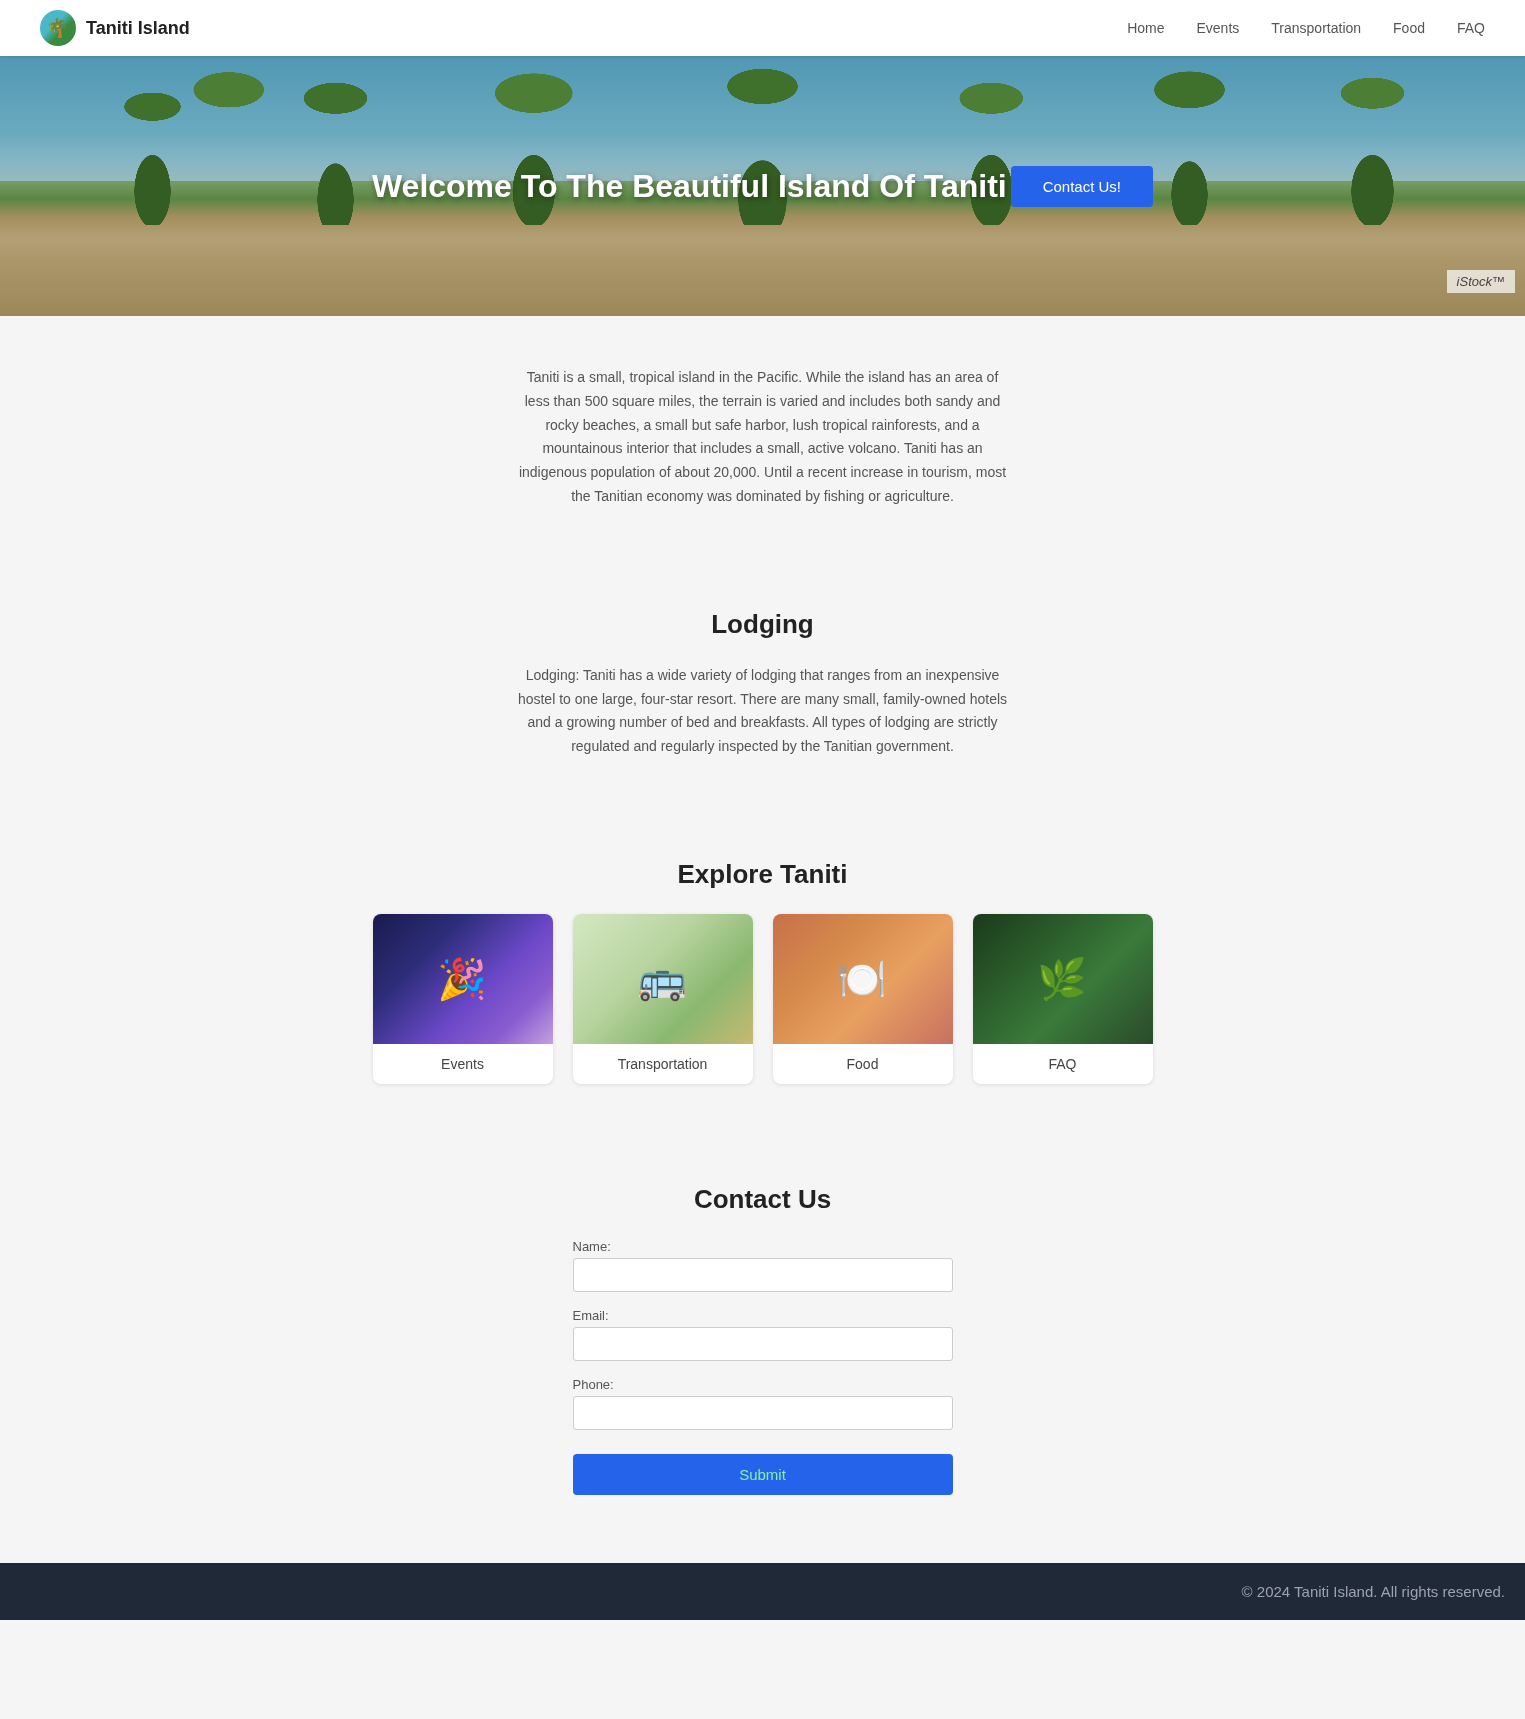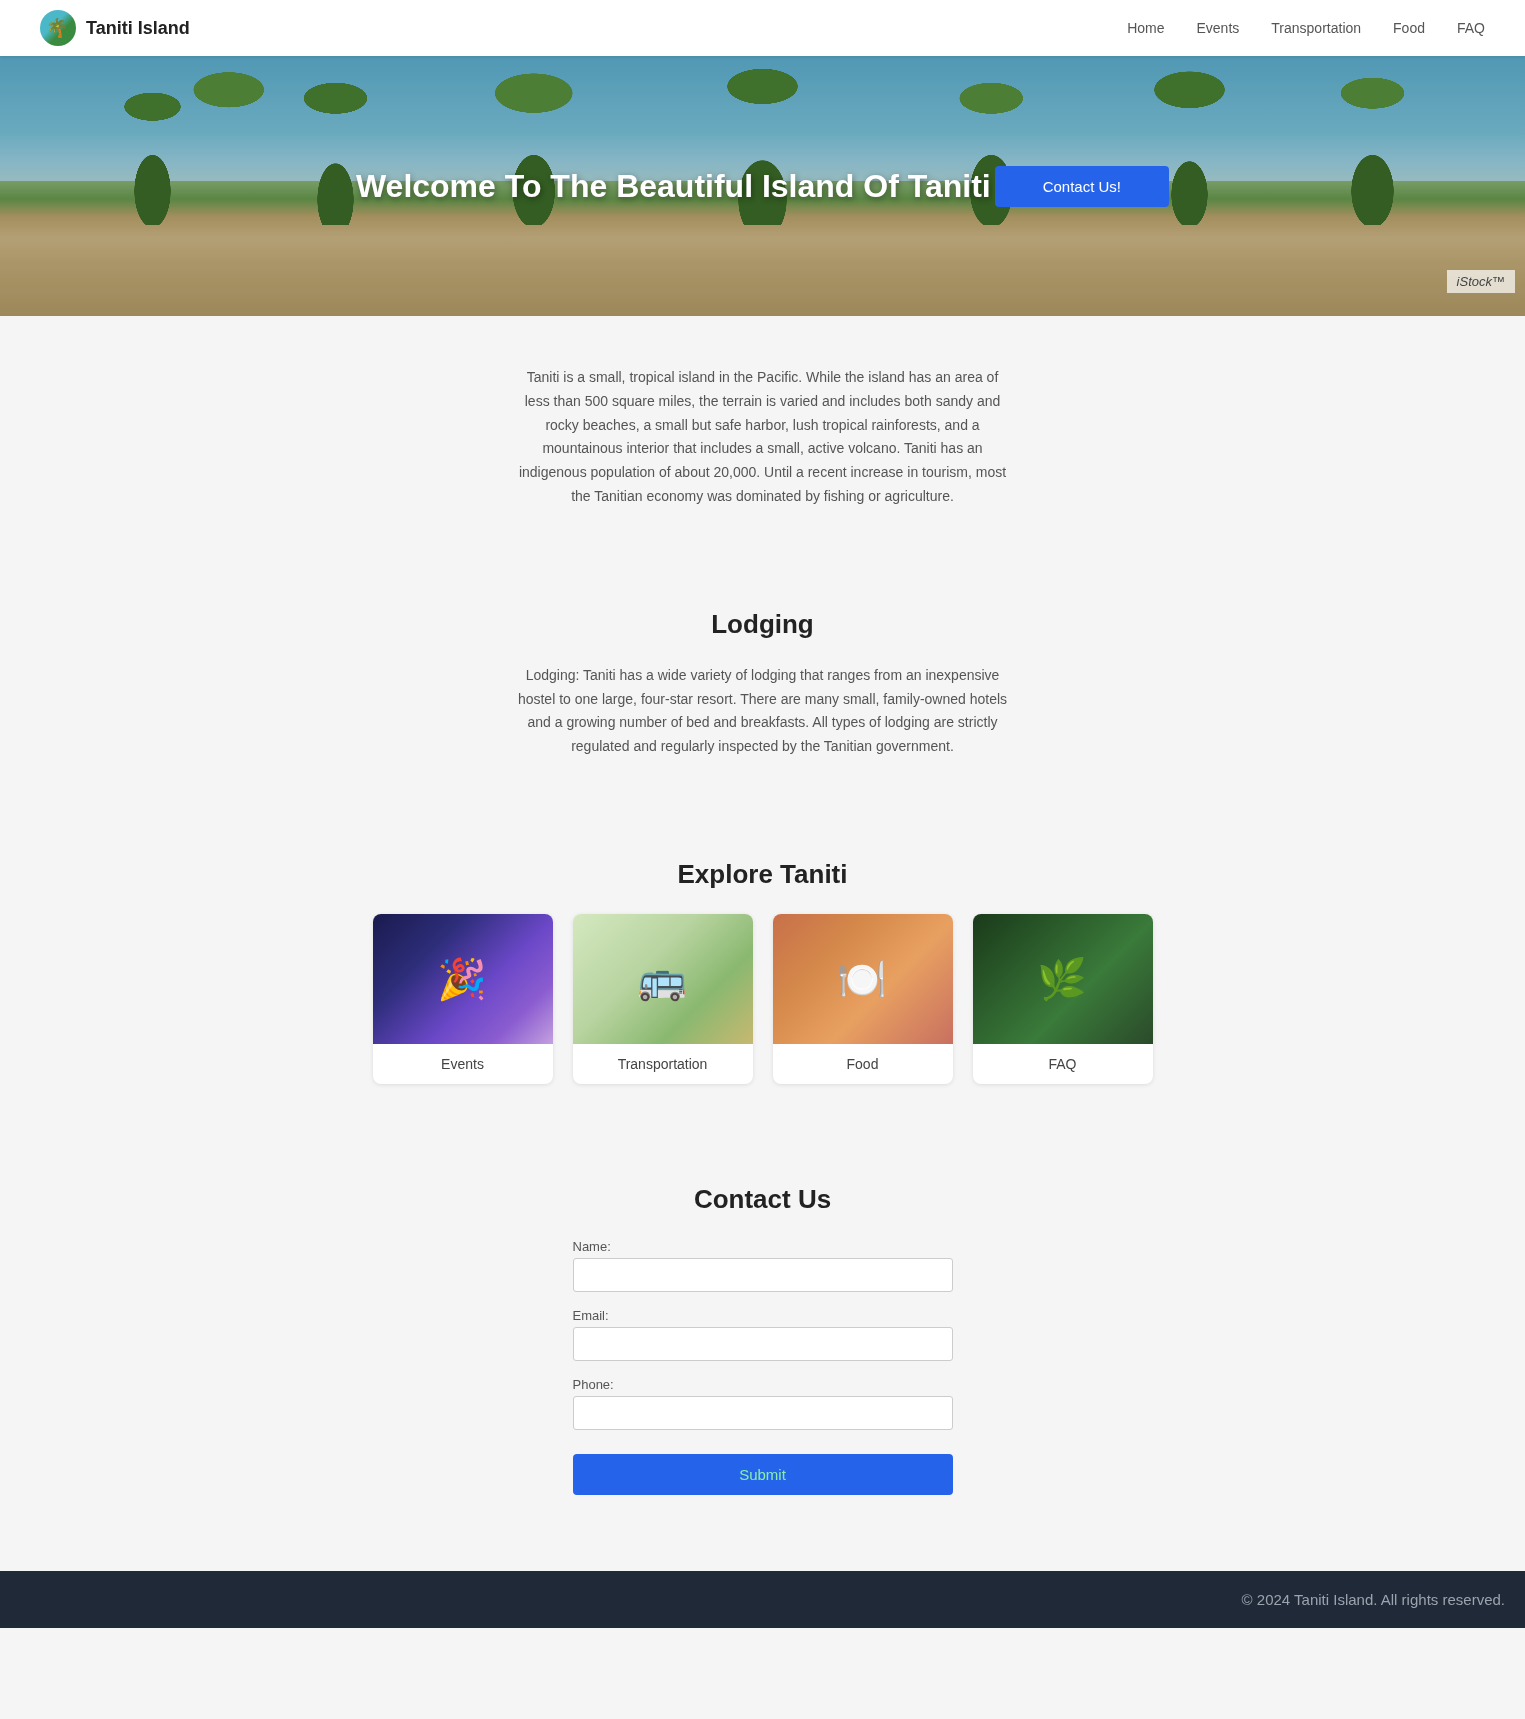--- a/index.html
+++ b/index.html
@@ -112,21 +112,21 @@
     .hero-title {
       color: #fff;
       font-size: 32px;
       font-weight: bold;
       text-shadow: 1px 2px 6px rgba(0,0,0,0.4);
     }
     .hero-btn {
       background: #2563eb;
       color: #fff;
       border: none;
-      padding: 12px 48px;
+      padding: 12px 32px;
       border-radius: 4px;
       font-size: 15px;
       cursor: pointer;
     }
     .istock-badge {
       position: absolute;
       bottom: 23px;
       right: 10px;
       background: rgba(255,255,255,0.7);
       padding: 4px 10px;
@@ -238,21 +238,21 @@
     }
 
     
     .contact-section {
       padding: 50px 20px 60px;
       background: #f5f5f5;
       text-align: center;
     }
     .contact-form {
       max-width: 380px;
-      margin: 16px auto;
+      margin: 8px auto;
       text-align: left;
     }
     .form-group {
       margin-bottom: 16px;
     }
     .form-label {
       font-size: 13px;
       color: #555;
       display: block;
       margin-bottom: 4px;

